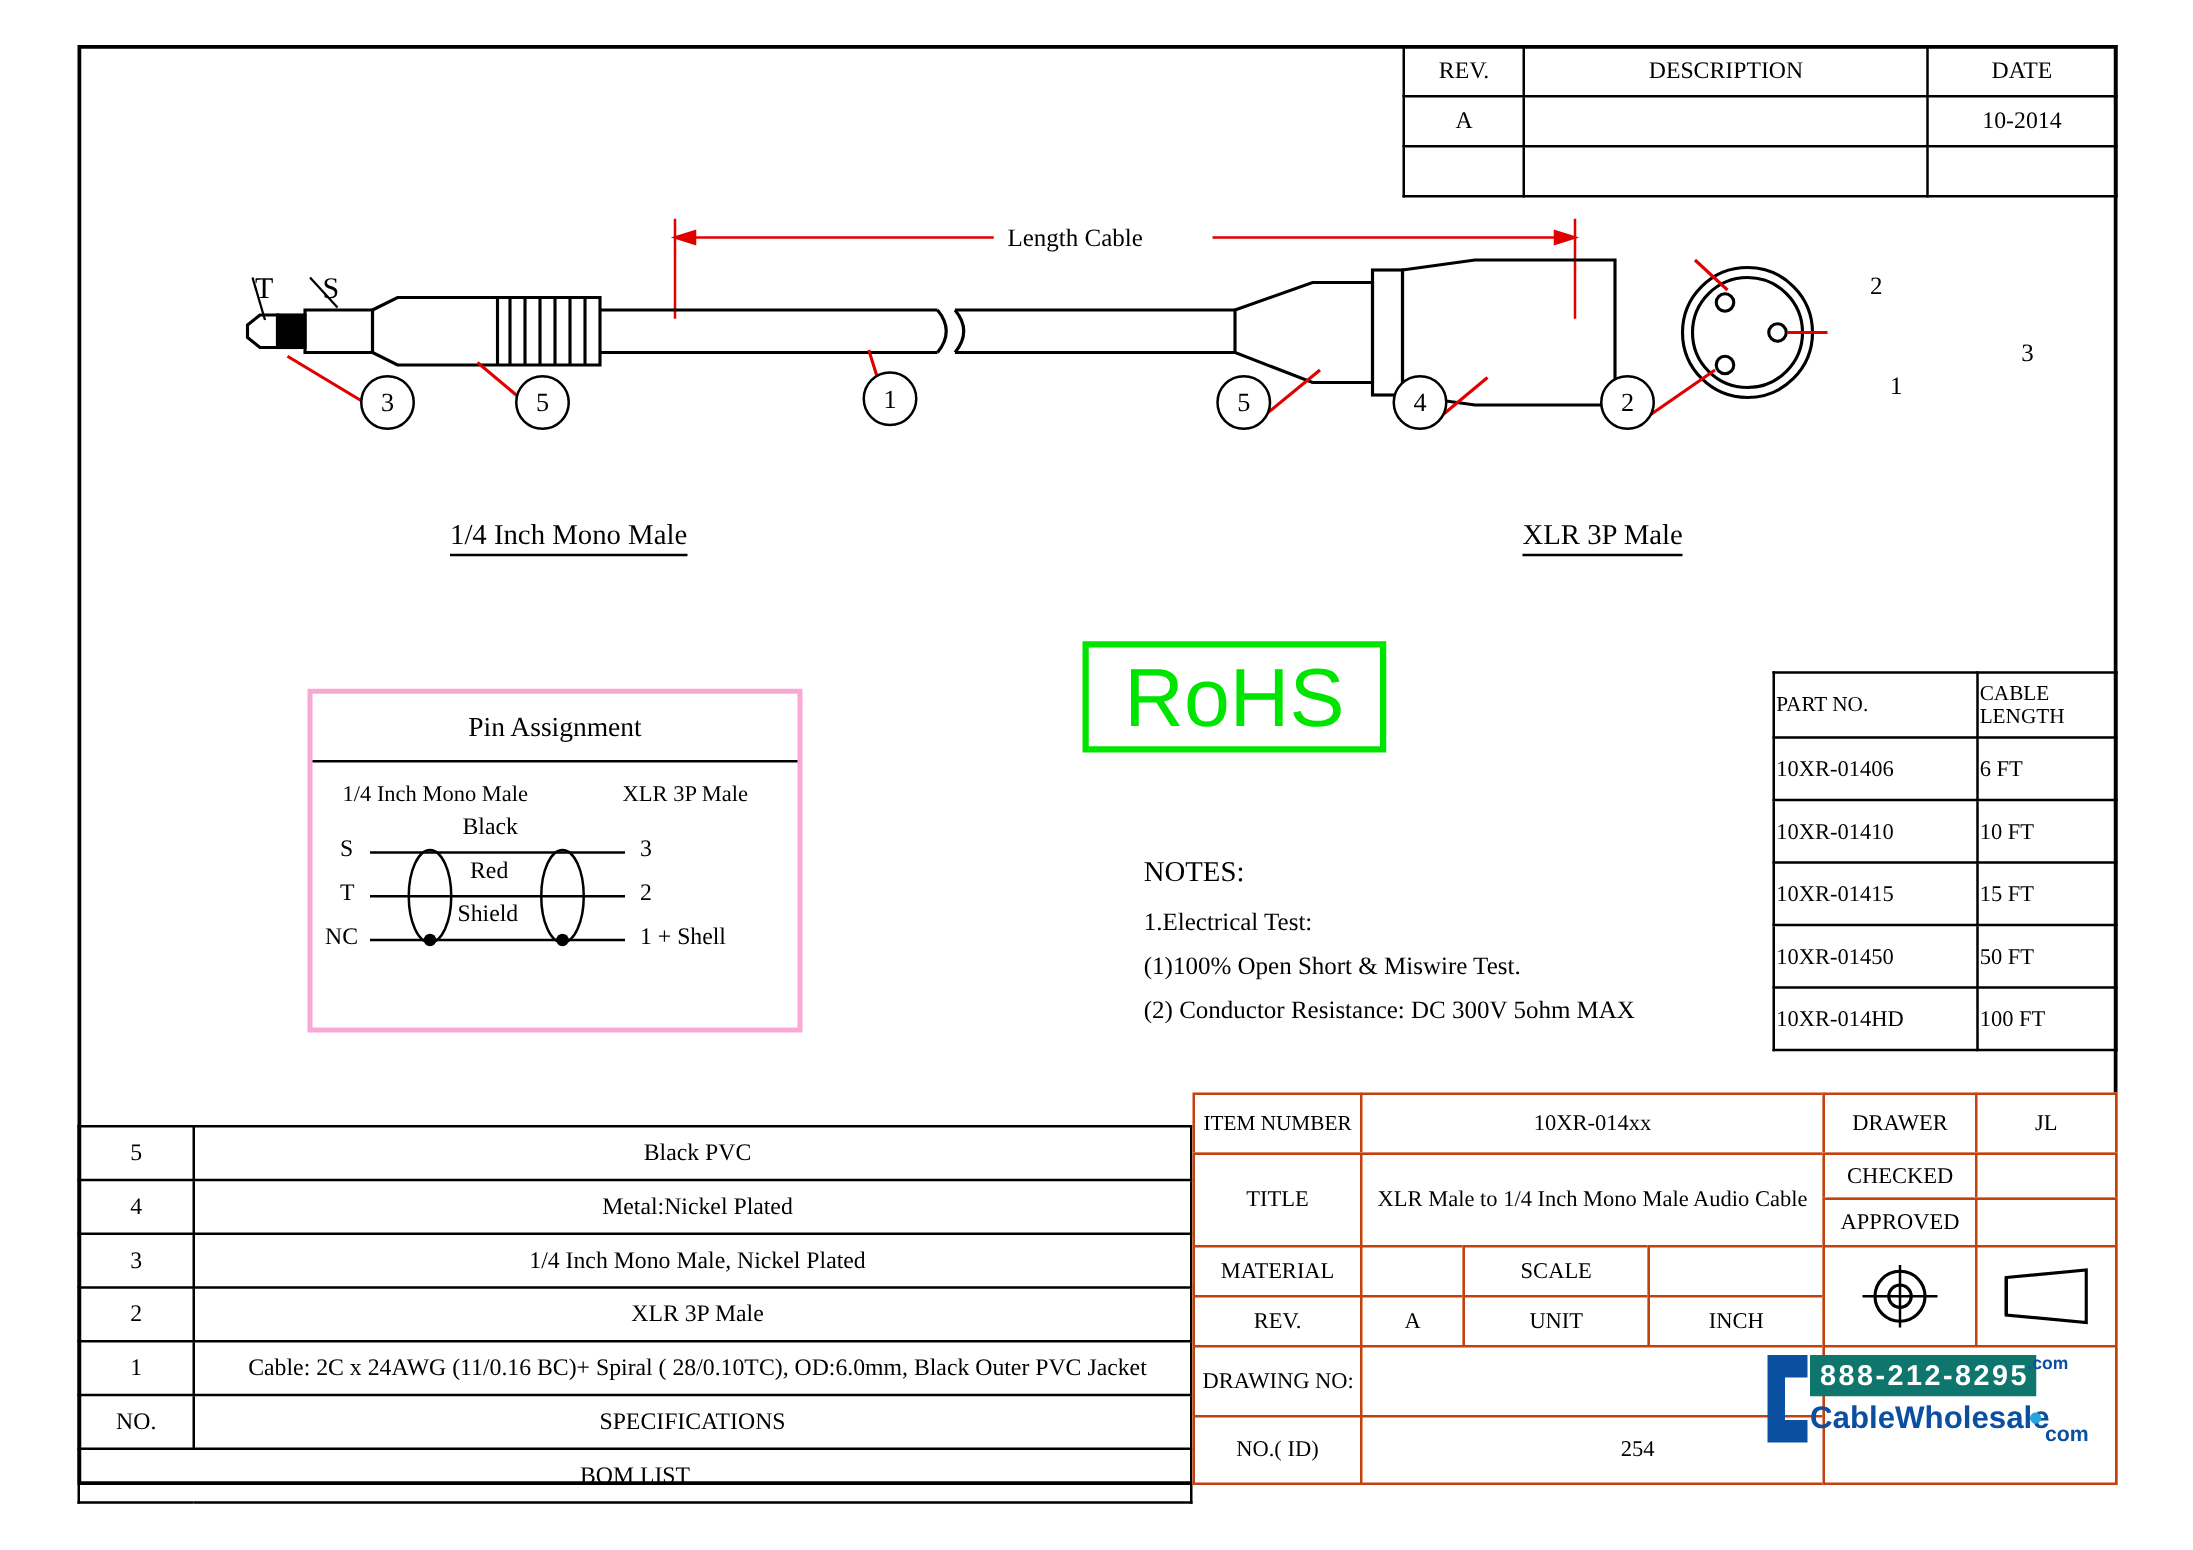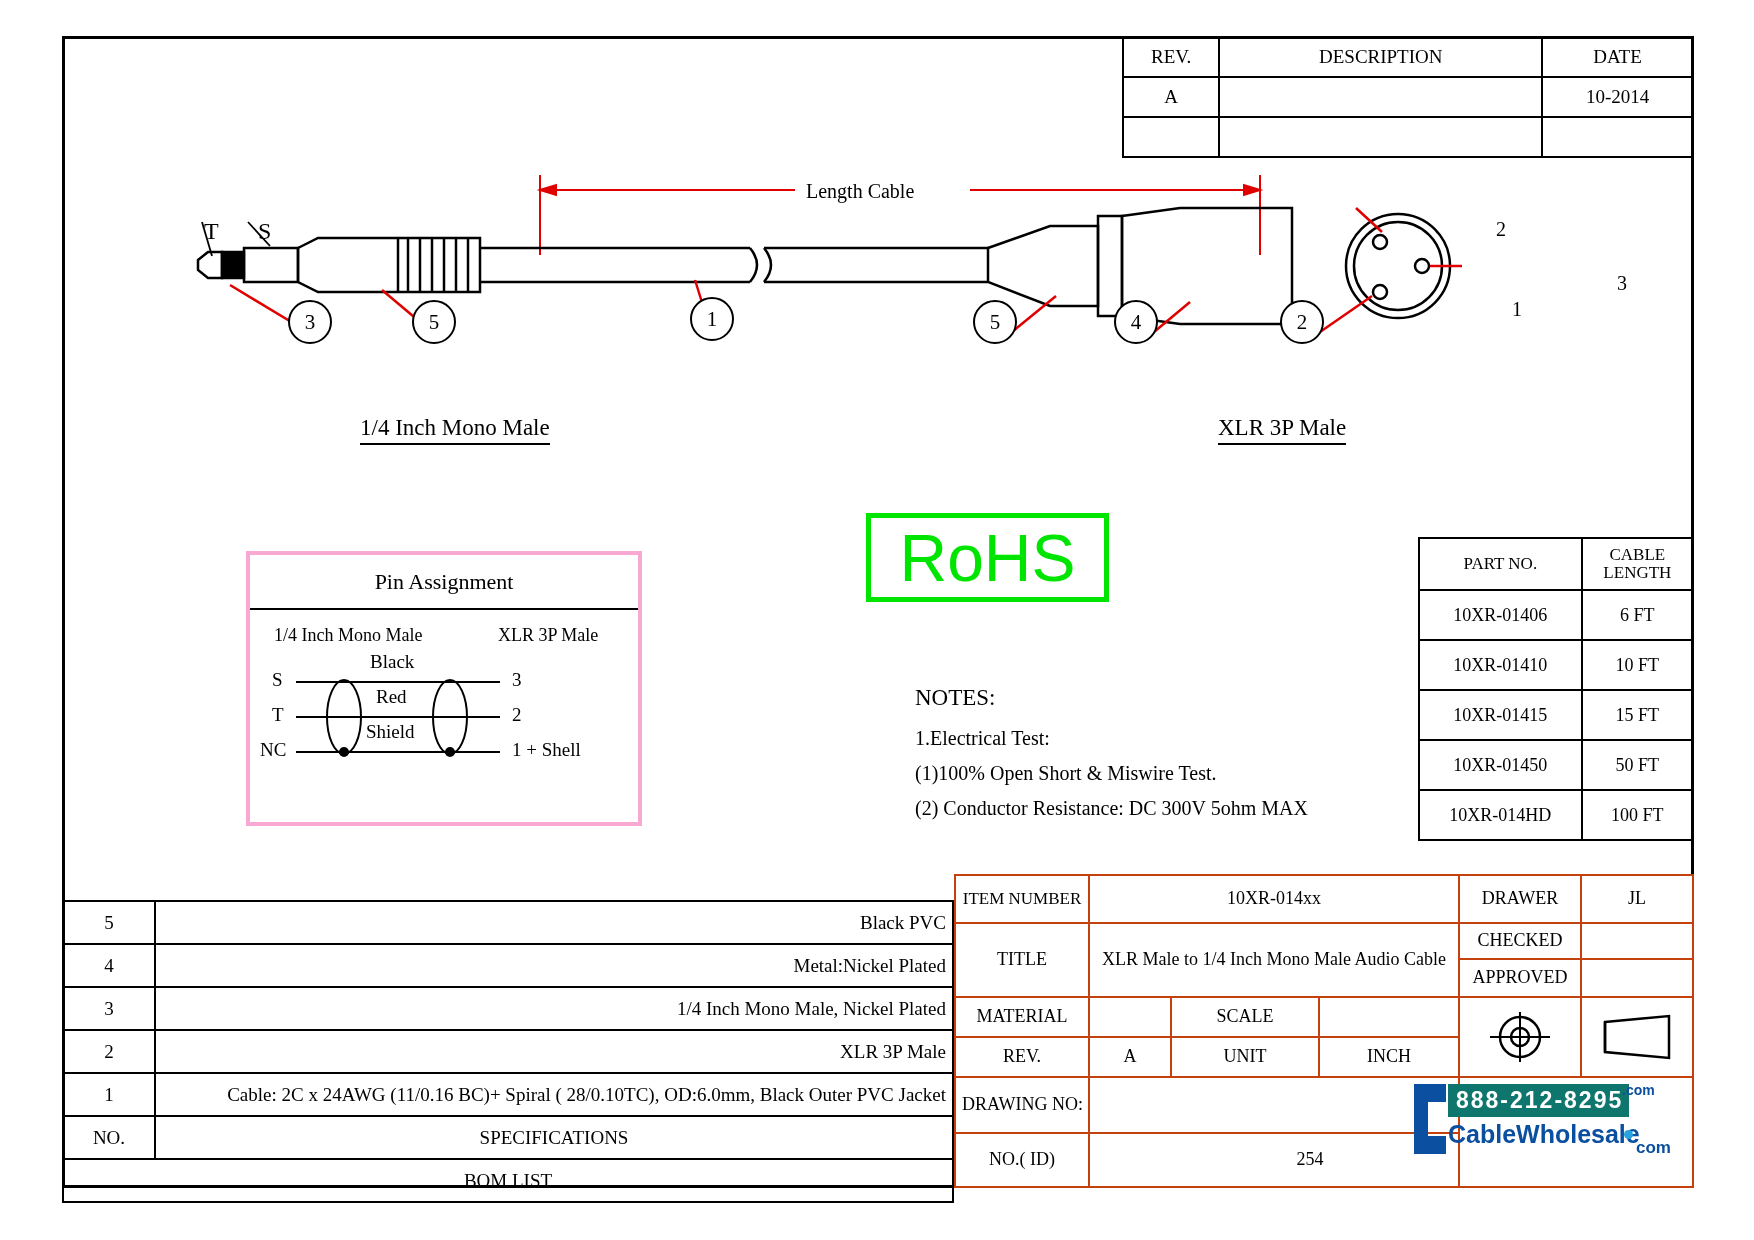--- a/index.html
+++ b/index.html
@@ -47,21 +47,21 @@
   .rev-c3 { width: 140px; }
 
   
   .part-table {
     position: absolute;
     left: 1418px;
     top: 537px;
     width: 276px;
     border-collapse: collapse;
     font-size: 18px;
-    text-align: center;
+    text-align: left;
   }
   .part-table td, .part-table th {
     border: 2px solid #000;
     height: 46px;
     font-weight: normal;
   }
   .part-table .ph { height: 48px; line-height: 1.05; font-size: 17px;}
   .pt-c1 { width: 166px; }
   .pt-c2 { width: 110px; }
 
@@ -73,21 +73,21 @@
     width: 892px;
     border-collapse: collapse;
     font-size: 19px;
   }
   .bom td {
     border: 2px solid #000;
     height: 41px;
     padding: 0 6px;
   }
   .bom .no { width: 78px; text-align: center; }
-  .bom .spec { text-align: right; padding-left: 14px; margin-left: 10px; }
+  .bom .spec { text-align: center; padding-left: 14px; margin-left: 10px; }
   .bom .center { text-align: center; }
 
   
   .title-block {
     position: absolute;
     left: 954px;
     top: 874px;
     width: 740px;
     height: 314px;
   }

